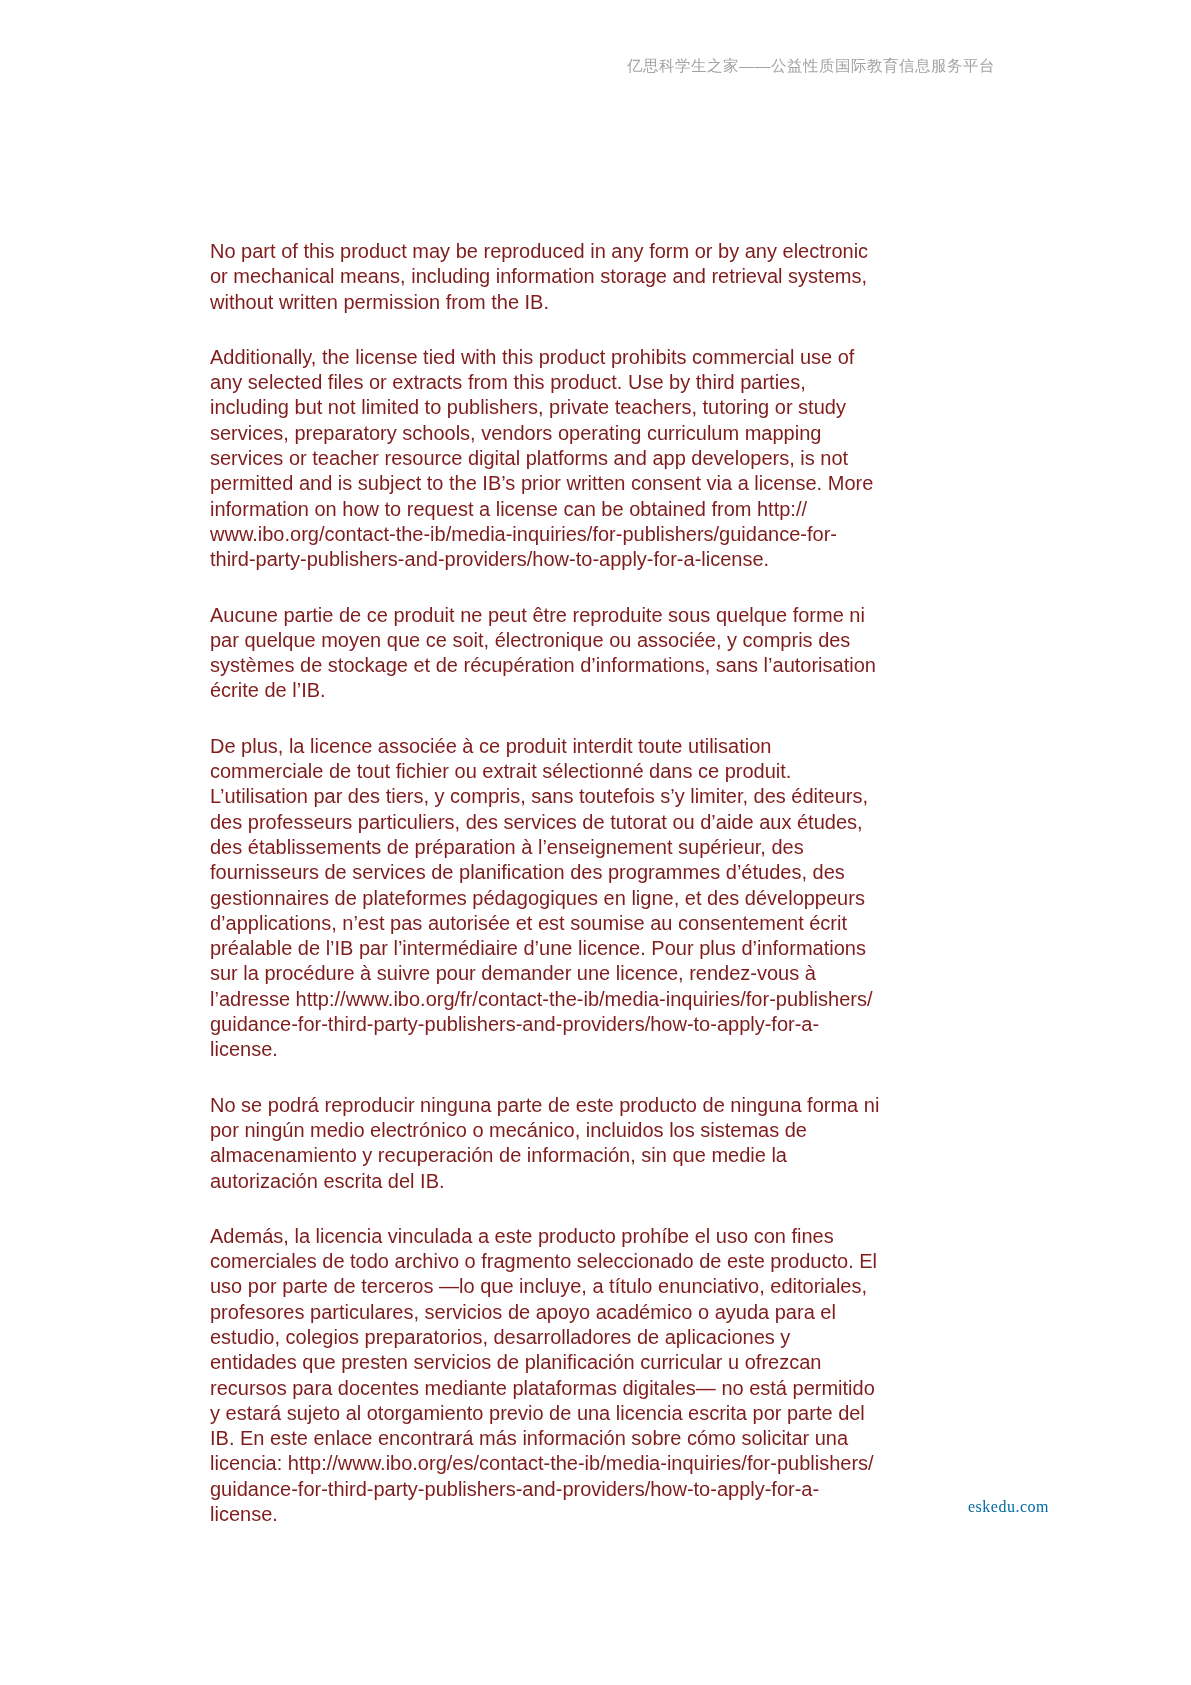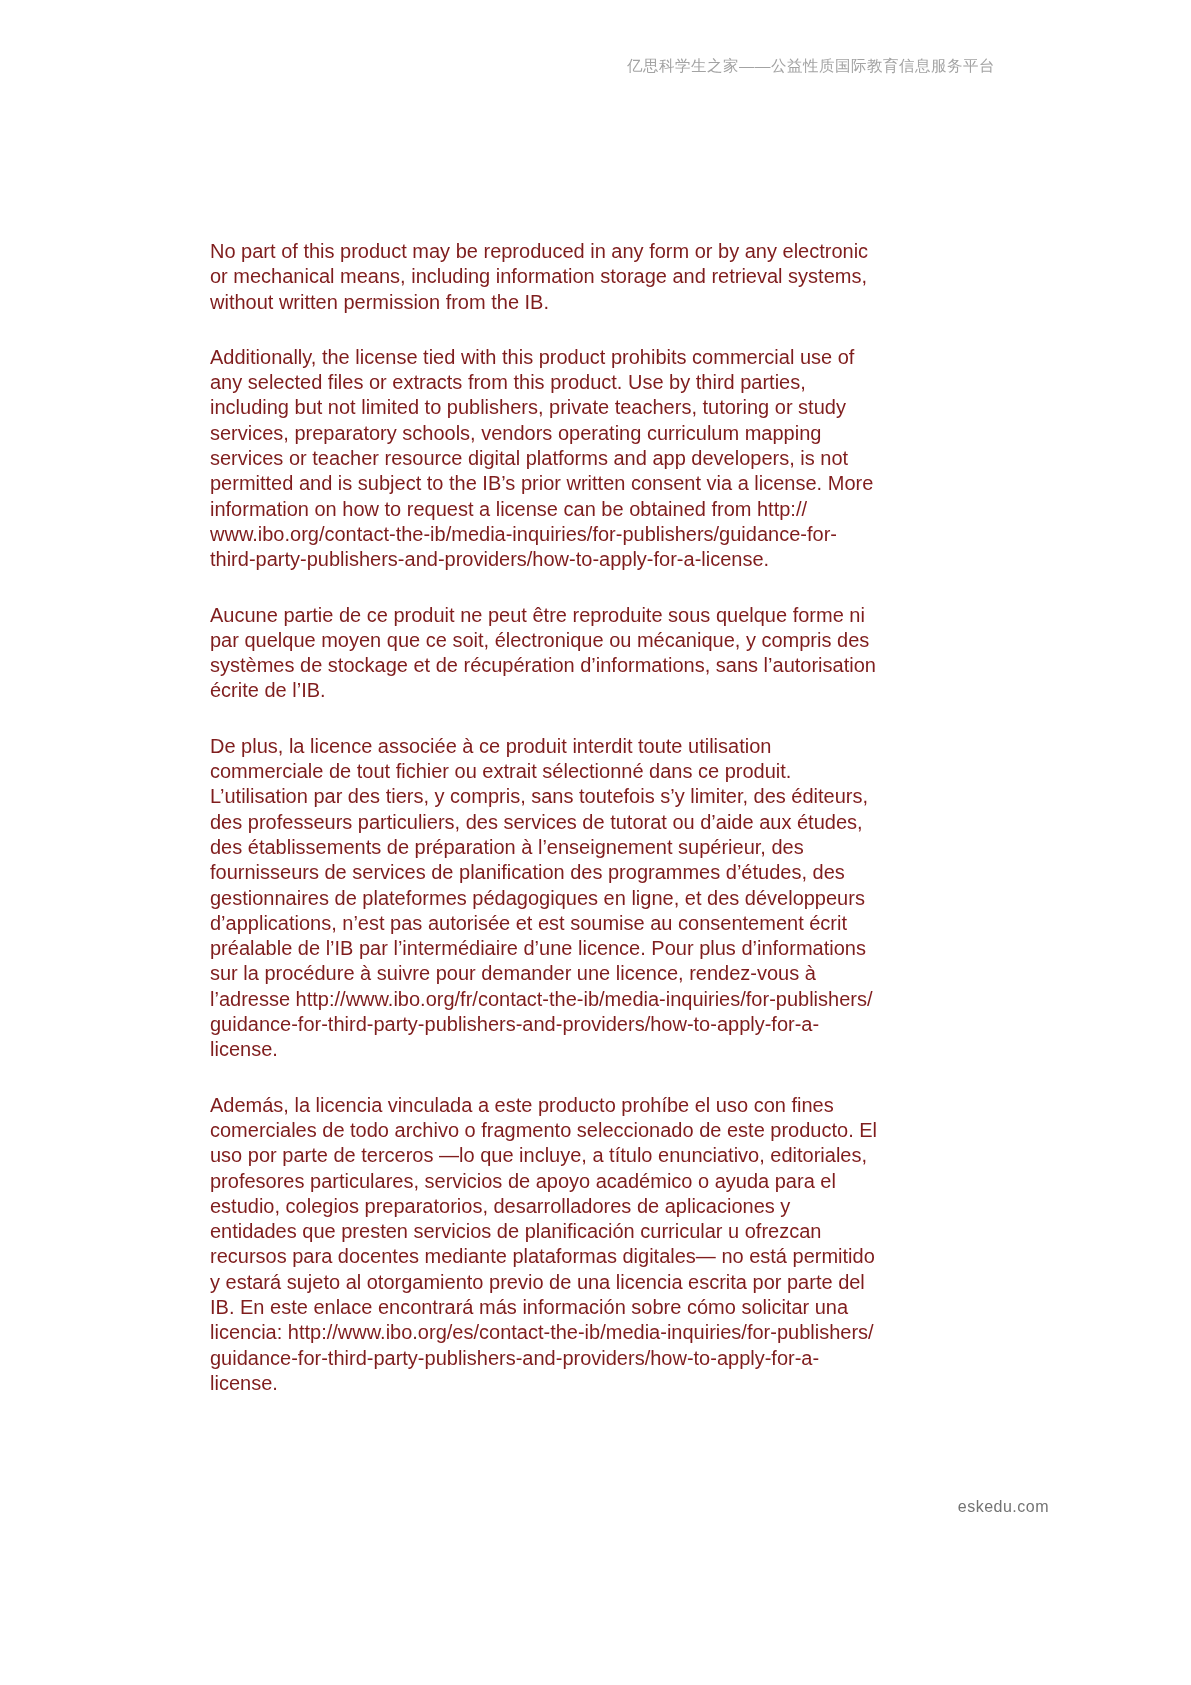--- a/index.html
+++ b/index.html
@@ -38,23 +38,23 @@
     color: #7f1d1d;
     white-space: pre-line;
     text-align: left;
   }
   .footer-watermark {
     position: absolute;
     top: 1496px;
     right: 142px;
     font-size: 16px;
     line-height: 22px;
-    color: #737373;
+    color: #0369a1;
     letter-spacing: 0.5px;
-    font-family: Liberation Sans, sans-serif;
+    font-family: Liberation Serif, serif;
     white-space: nowrap;
   }
 </style>
 </head>
 <body>
 
 <div class="page">
 
   <div class="header-watermark">亿思科学生之家——公益性质国际教育信息服务平台</div>
 
@@ -65,36 +65,40 @@
     <p class="para" lang="en">Additionally, the license tied with this product prohibits commercial use of
 any selected files or extracts from this product. Use by third parties,
 including but not limited to publishers, private teachers, tutoring or study
 services, preparatory schools, vendors operating curriculum mapping
 services or teacher resource digital platforms and app developers, is not
 permitted and is subject to the IB’s prior written consent via a license. More
 information on how to request a license can be obtained from http://
 www.ibo.org/contact-the-ib/media-inquiries/for-publishers/guidance-for-
 third-party-publishers-and-providers/how-to-apply-for-a-license.</p>
     <p class="para" lang="fr">Aucune partie de ce produit ne peut être reproduite sous quelque forme ni
-par quelque moyen que ce soit, électronique ou mécanique, y compris des
+par quelque moyen que ce soit, électronique ou associée, y compris des
 systèmes de stockage et de récupération d’informations, sans l’autorisation
 écrite de l’IB.</p>
     <p class="para" lang="fr">De plus, la licence associée à ce produit interdit toute utilisation
 commerciale de tout fichier ou extrait sélectionné dans ce produit.
 L’utilisation par des tiers, y compris, sans toutefois s’y limiter, des éditeurs,
 des professeurs particuliers, des services de tutorat ou d’aide aux études,
 des établissements de préparation à l’enseignement supérieur, des
 fournisseurs de services de planification des programmes d’études, des
 gestionnaires de plateformes pédagogiques en ligne, et des développeurs
 d’applications, n’est pas autorisée et est soumise au consentement écrit
 préalable de l’IB par l’intermédiaire d’une licence. Pour plus d’informations
 sur la procédure à suivre pour demander une licence, rendez-vous à
 l’adresse http://www.ibo.org/fr/contact-the-ib/media-inquiries/for-publishers/
 guidance-for-third-party-publishers-and-providers/how-to-apply-for-a-
 license.</p>
+    <p class="para" lang="es">No se podrá reproducir ninguna parte de este producto de ninguna forma ni
+por ningún medio electrónico o mecánico, incluidos los sistemas de
+almacenamiento y recuperación de información, sin que medie la
+autorización escrita del IB.</p>
     <p class="para" lang="es">Además, la licencia vinculada a este producto prohíbe el uso con fines
 comerciales de todo archivo o fragmento seleccionado de este producto. El
 uso por parte de terceros —lo que incluye, a título enunciativo, editoriales,
 profesores particulares, servicios de apoyo académico o ayuda para el
 estudio, colegios preparatorios, desarrolladores de aplicaciones y
 entidades que presten servicios de planificación curricular u ofrezcan
 recursos para docentes mediante plataformas digitales— no está permitido
 y estará sujeto al otorgamiento previo de una licencia escrita por parte del
 IB. En este enlace encontrará más información sobre cómo solicitar una
 licencia: http://www.ibo.org/es/contact-the-ib/media-inquiries/for-publishers/

